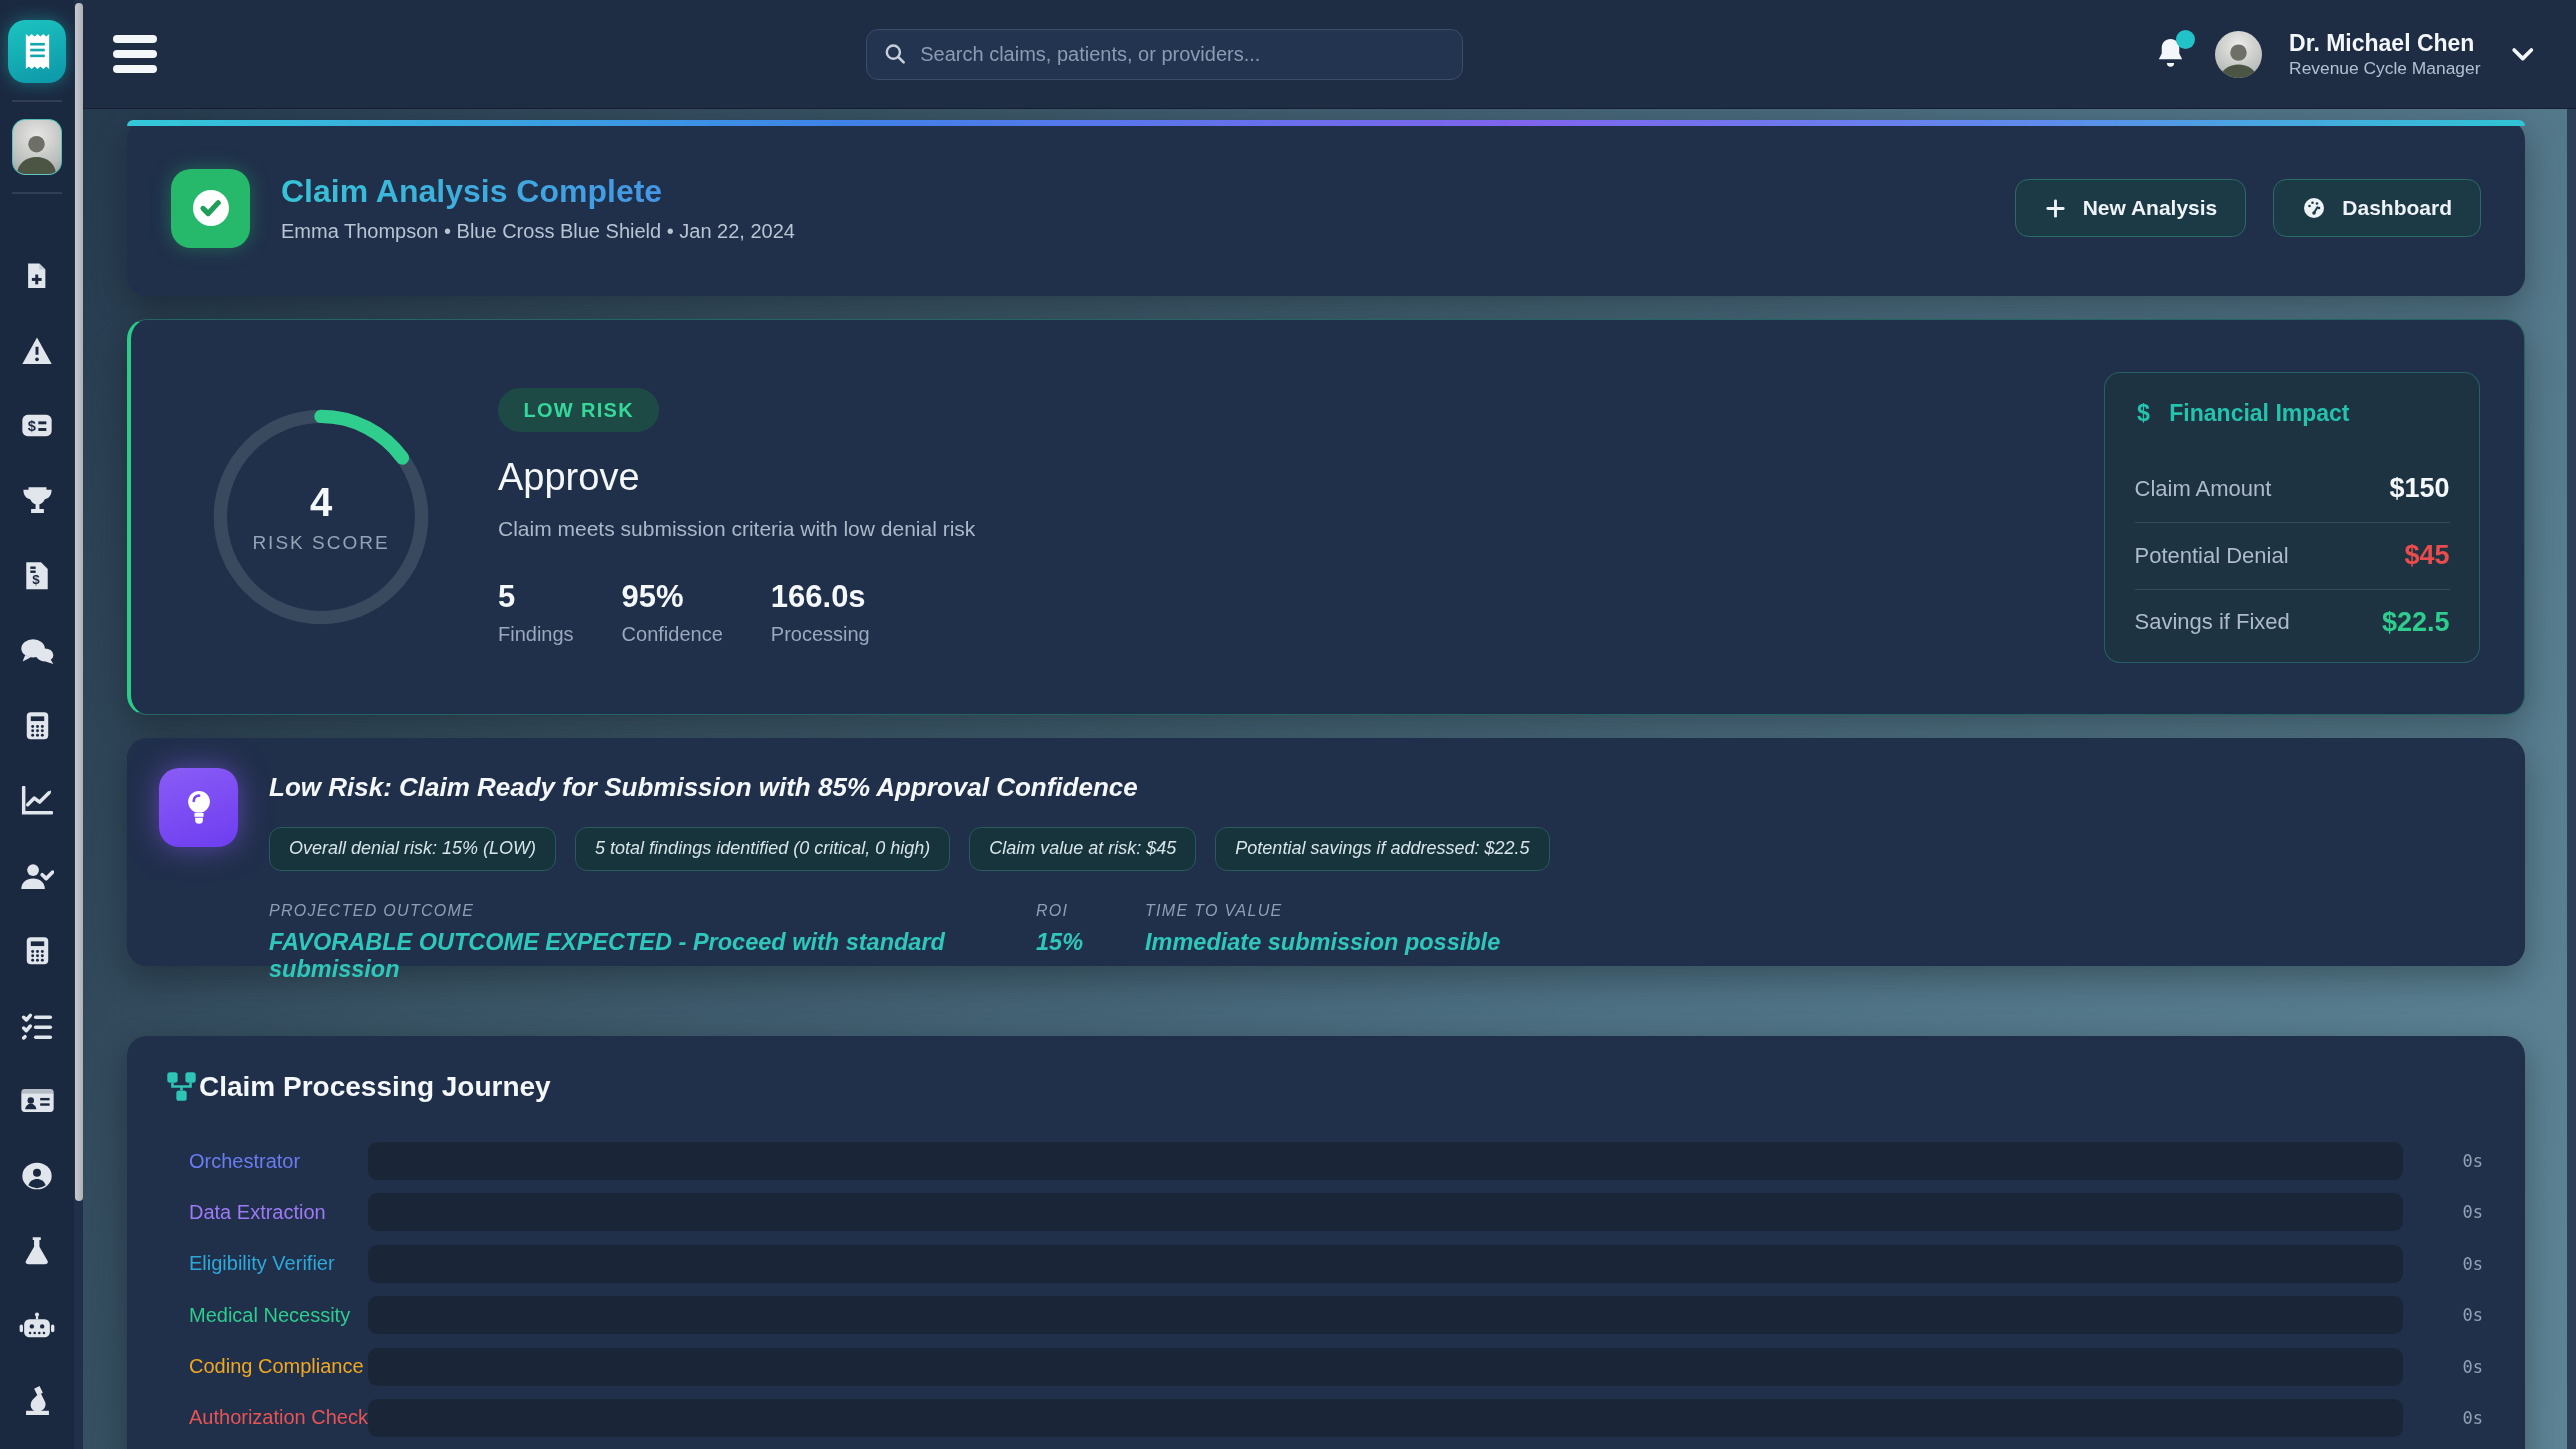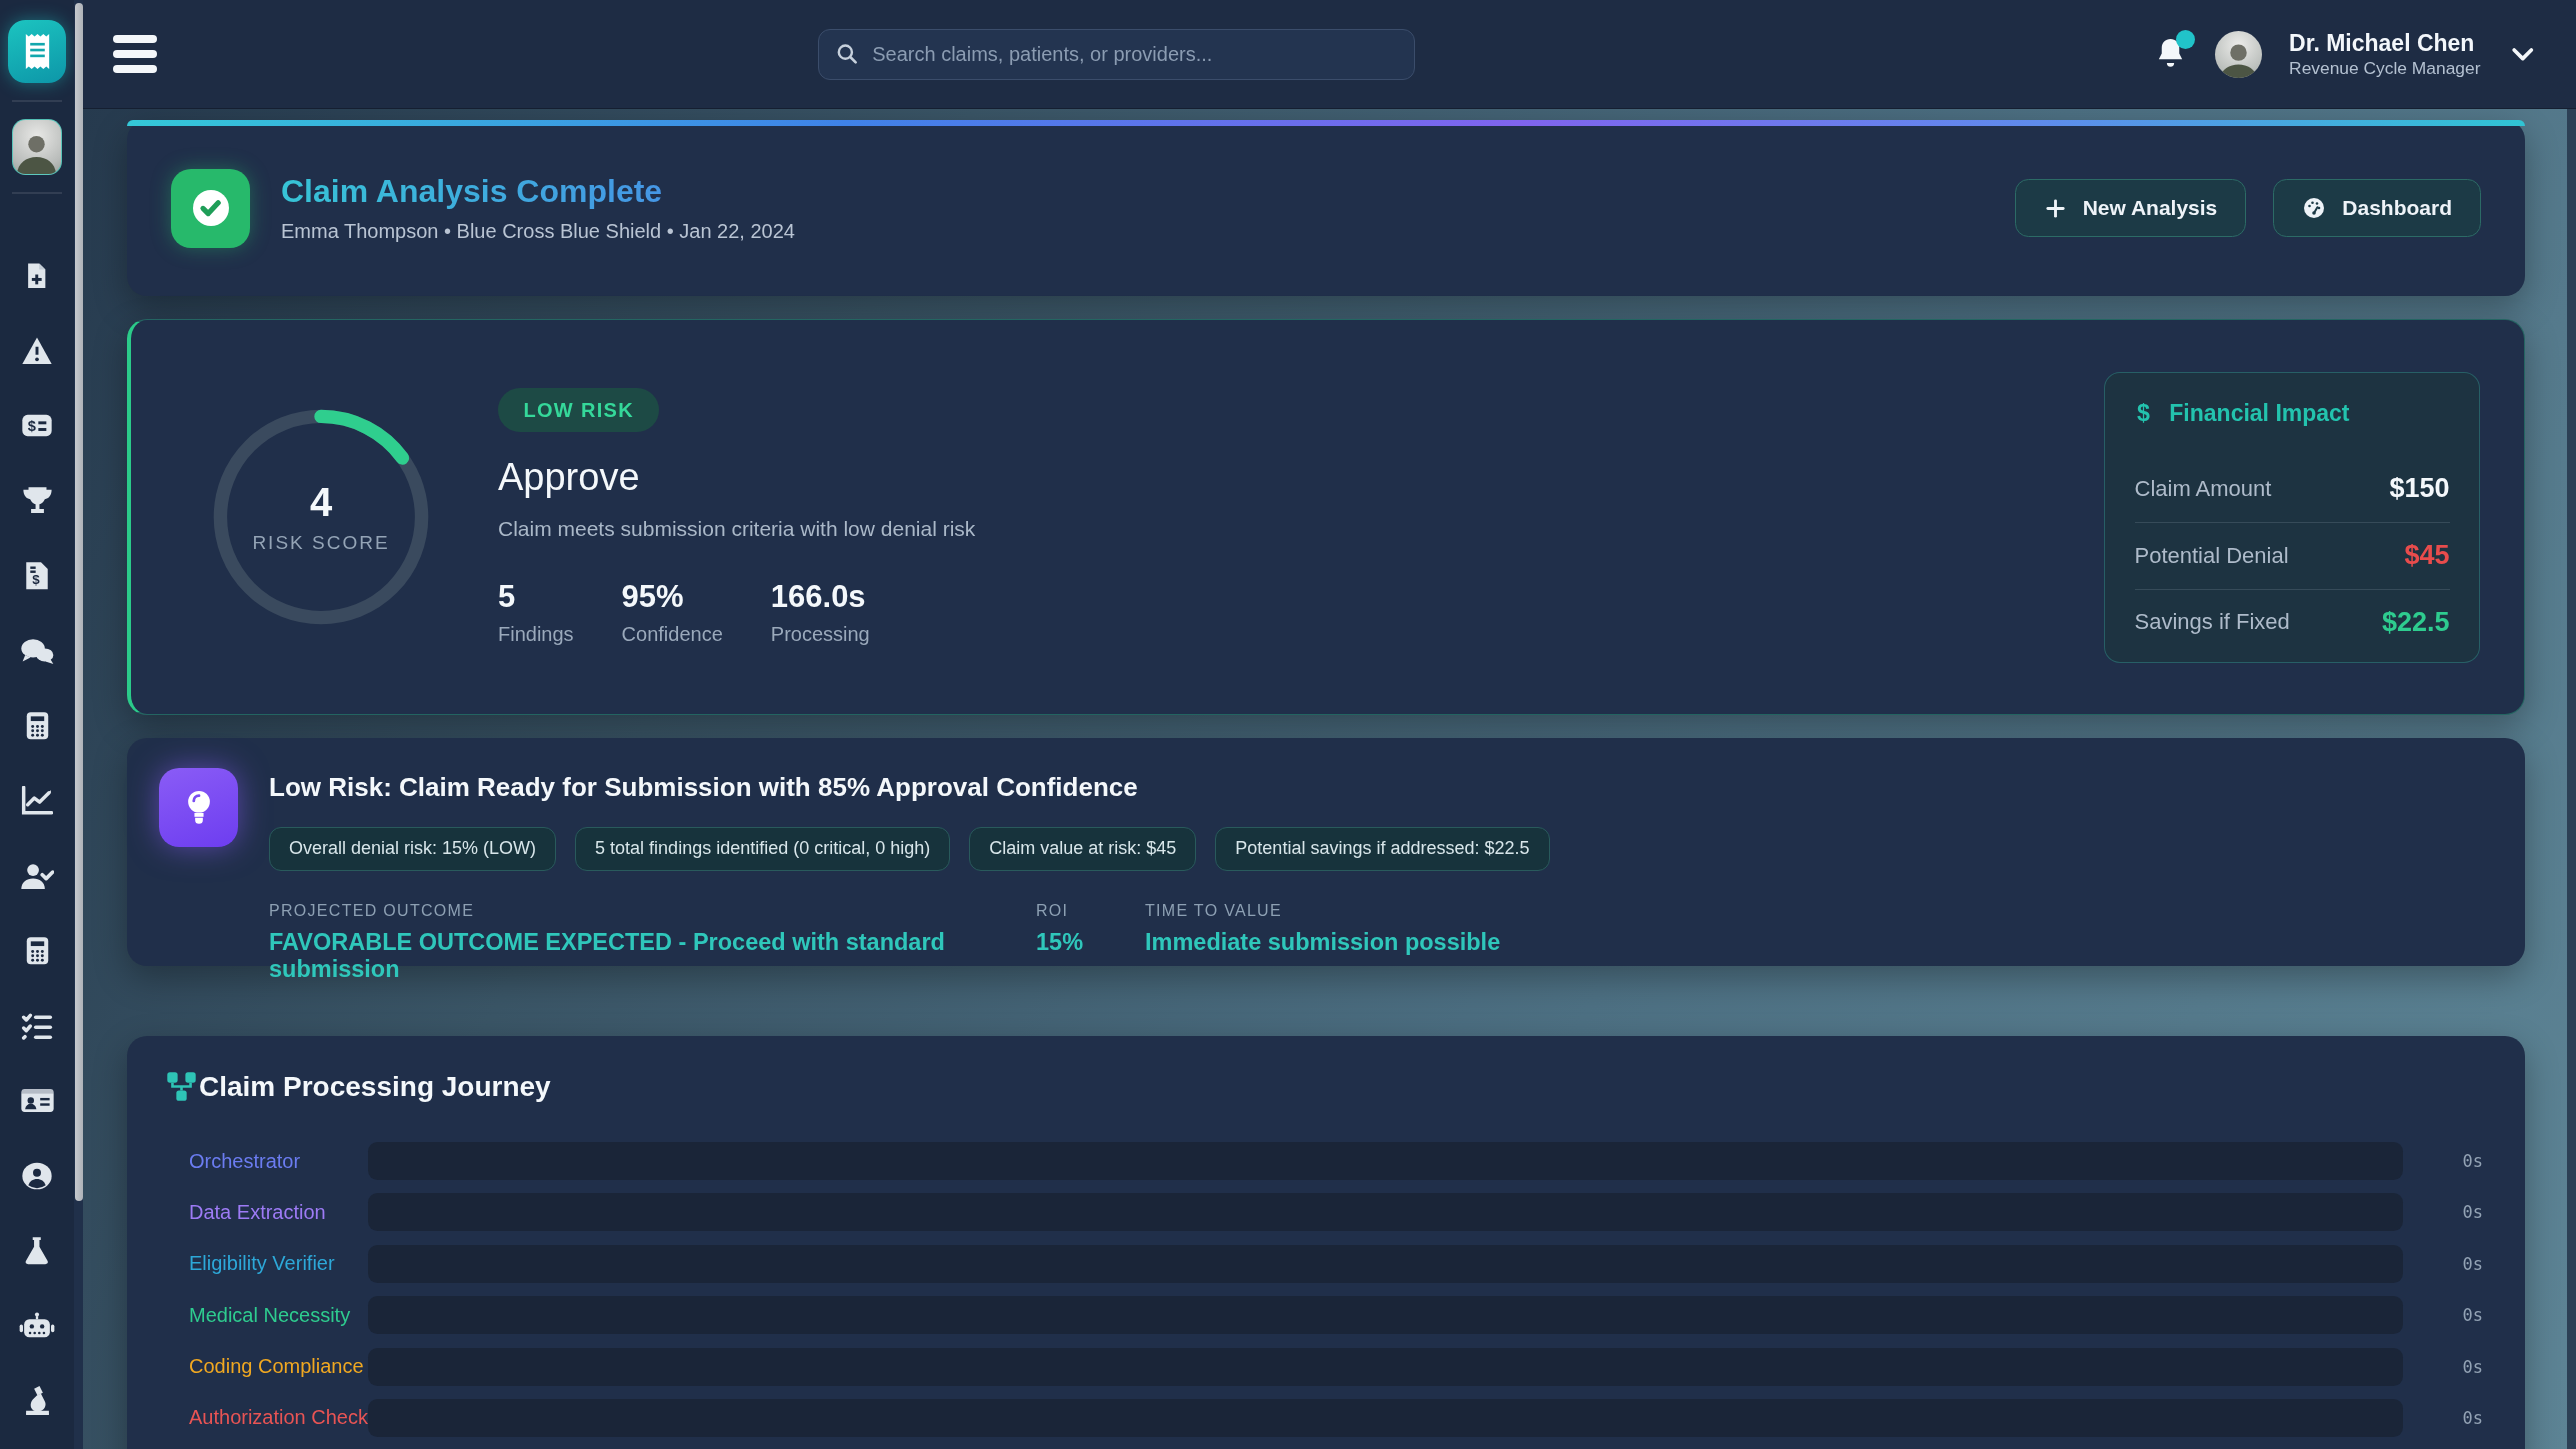--- a/index.html
+++ b/index.html
@@ -30,21 +30,21 @@
   .left-scroll-track { position:absolute; left:74px; top:0; width:9.4px; height:1449px; background:#20304a; z-index:6; }
   .left-scroll-thumb { position:absolute; left:0.7px; top:2.7px; width:8px; height:1198px; border-radius:4.7px;
     background:linear-gradient(90deg,#c6c9cd,#aeb2b8); }
 
   
   .topbar { position:absolute; left:74px; top:0; right:0; height:109px; background:#1e2c44;
     border-bottom:0.7px solid rgba(0,0,0,.28); display:flex; align-items:center; z-index:4; }
   .hamburger { margin-left:39px; width:44px; height:38px; display:flex; flex-direction:column;
     justify-content:space-between; cursor:pointer; }
   .hamburger span { display:block; height:8px; border-radius:4px; background:#f4f7fa; }
-  .search-wrap { position:absolute; left:744px; width:597px; height:51px; background:#233450;
+  .search-wrap { position:absolute; left:792px; width:597px; height:51px; background:#233450;
     border:0.7px solid #3b4d6b; border-radius:12px; display:flex; align-items:center; padding:0 17.4px; }
   .search-wrap input { background:transparent; border:none; outline:none; color:#dfe7f0;
     font-size:20px; margin-left:13.4px; width:100%; font-family:"Liberation Sans",sans-serif; }
   .search-wrap input::placeholder { color:#8b9cb2; }
   .top-right { position:absolute; right:39px; display:flex; align-items:center; gap:27px; }
   .bell-wrap { position:relative; cursor:pointer; }
   .bell-dot { position:absolute; top:-5.4px; right:-6.7px; width:19px; height:19px; border-radius:50%; background:#21c3c9; }
   .tr-avatar { width:47px; height:47px; border-radius:50%;
     background:radial-gradient(circle at 50% 30%,#ececea,#bbbfbc 70%,#9aa09c); position:relative; overflow:hidden; }
   .tr-avatar svg { position:absolute; left:0; top:5.4px; }
@@ -94,21 +94,21 @@
     border:1.3px solid rgba(64,200,190,.30); border-radius:16px; padding:27px 29.5px; }
   .fin-head { display:flex; align-items:center; gap:14.8px; color:#23c3ae; font-size:23px; font-weight:bold; }
   .fin-rows { margin-top:29.5px; }
   .fin-row { display:flex; justify-content:space-between; align-items:center; padding:17.4px 0; }
   .fin-row + .fin-row { border-top:1.3px solid rgba(170,190,200,.18); }
   .fin-label { color:#aebbca; font-size:22px; }
   .fin-value { font-size:27px; font-weight:bold; }
   .val-white { color:#f4f8fb; } .val-red { color:#e84c4c; } .val-green { color:#2ecc8f; }
 
   
-  .insight-card { top:738px; height:228px; }
+  .insight-card { top:738px; height:228px;font-style:italic; }
   .insight-inner { display:flex; padding:29.5px 44px 0 32px; }
   .bulb-badge { width:79px; height:79px; border-radius:20px; flex:0 0 auto;
     background:linear-gradient(160deg,#8a5cf6,#6d3df0); display:flex; align-items:center; justify-content:center;
     box-shadow:0 0 29.5px rgba(139,92,246,.55); }
   .insight-body { margin-left:31px; width:100%; }
   .insight-title { color:#f4f8fb; font-size:26px; font-weight:bold; margin-top:4px; }
   .chip-row { display:flex; gap:19px; margin-top:24px; flex-wrap:nowrap; }
   .chip { padding:10.7px 19px; background:#17333c; border:1.3px solid #295a5c; border-radius:12px;
     color:#d8e6ea; font-size:18px; white-space:nowrap; }
   .outcome-row { display:flex; margin-top:31px;gap:32px; }

